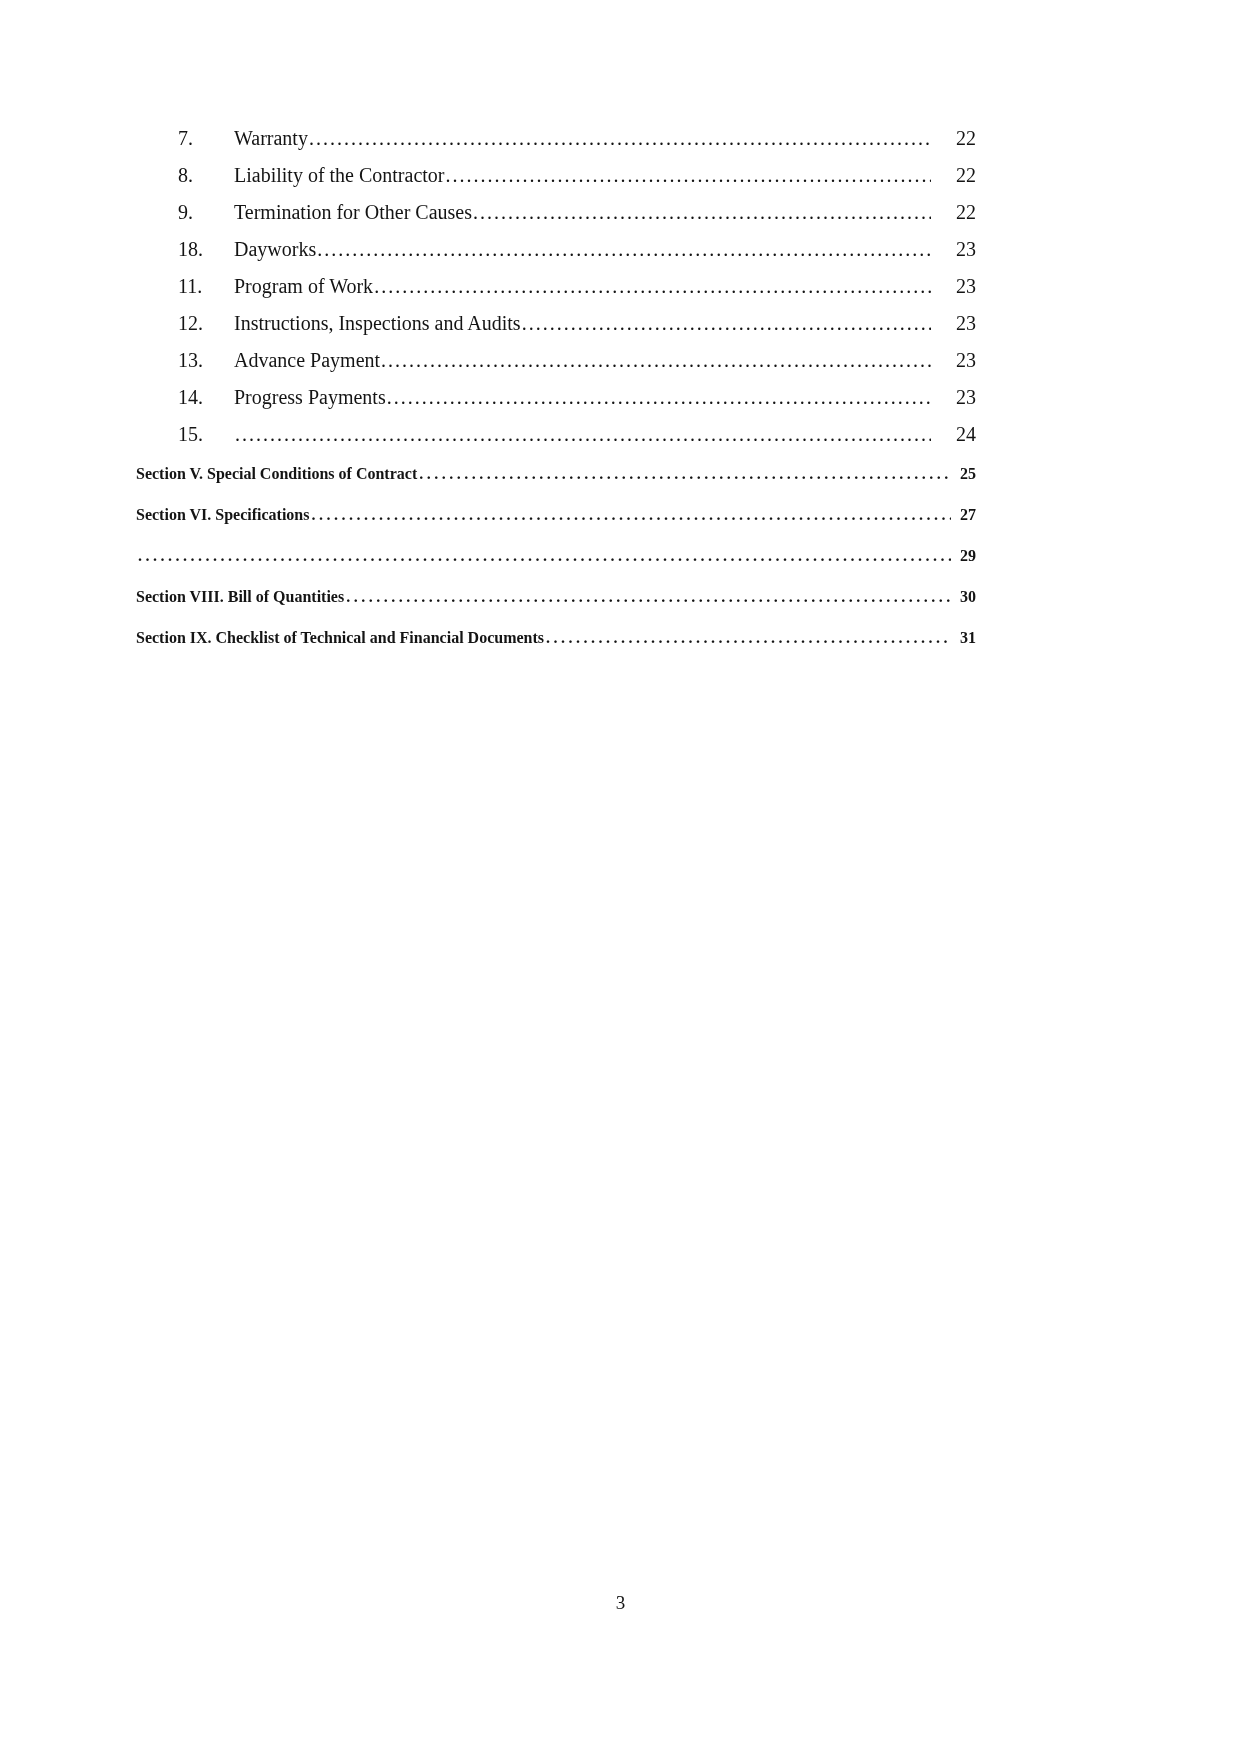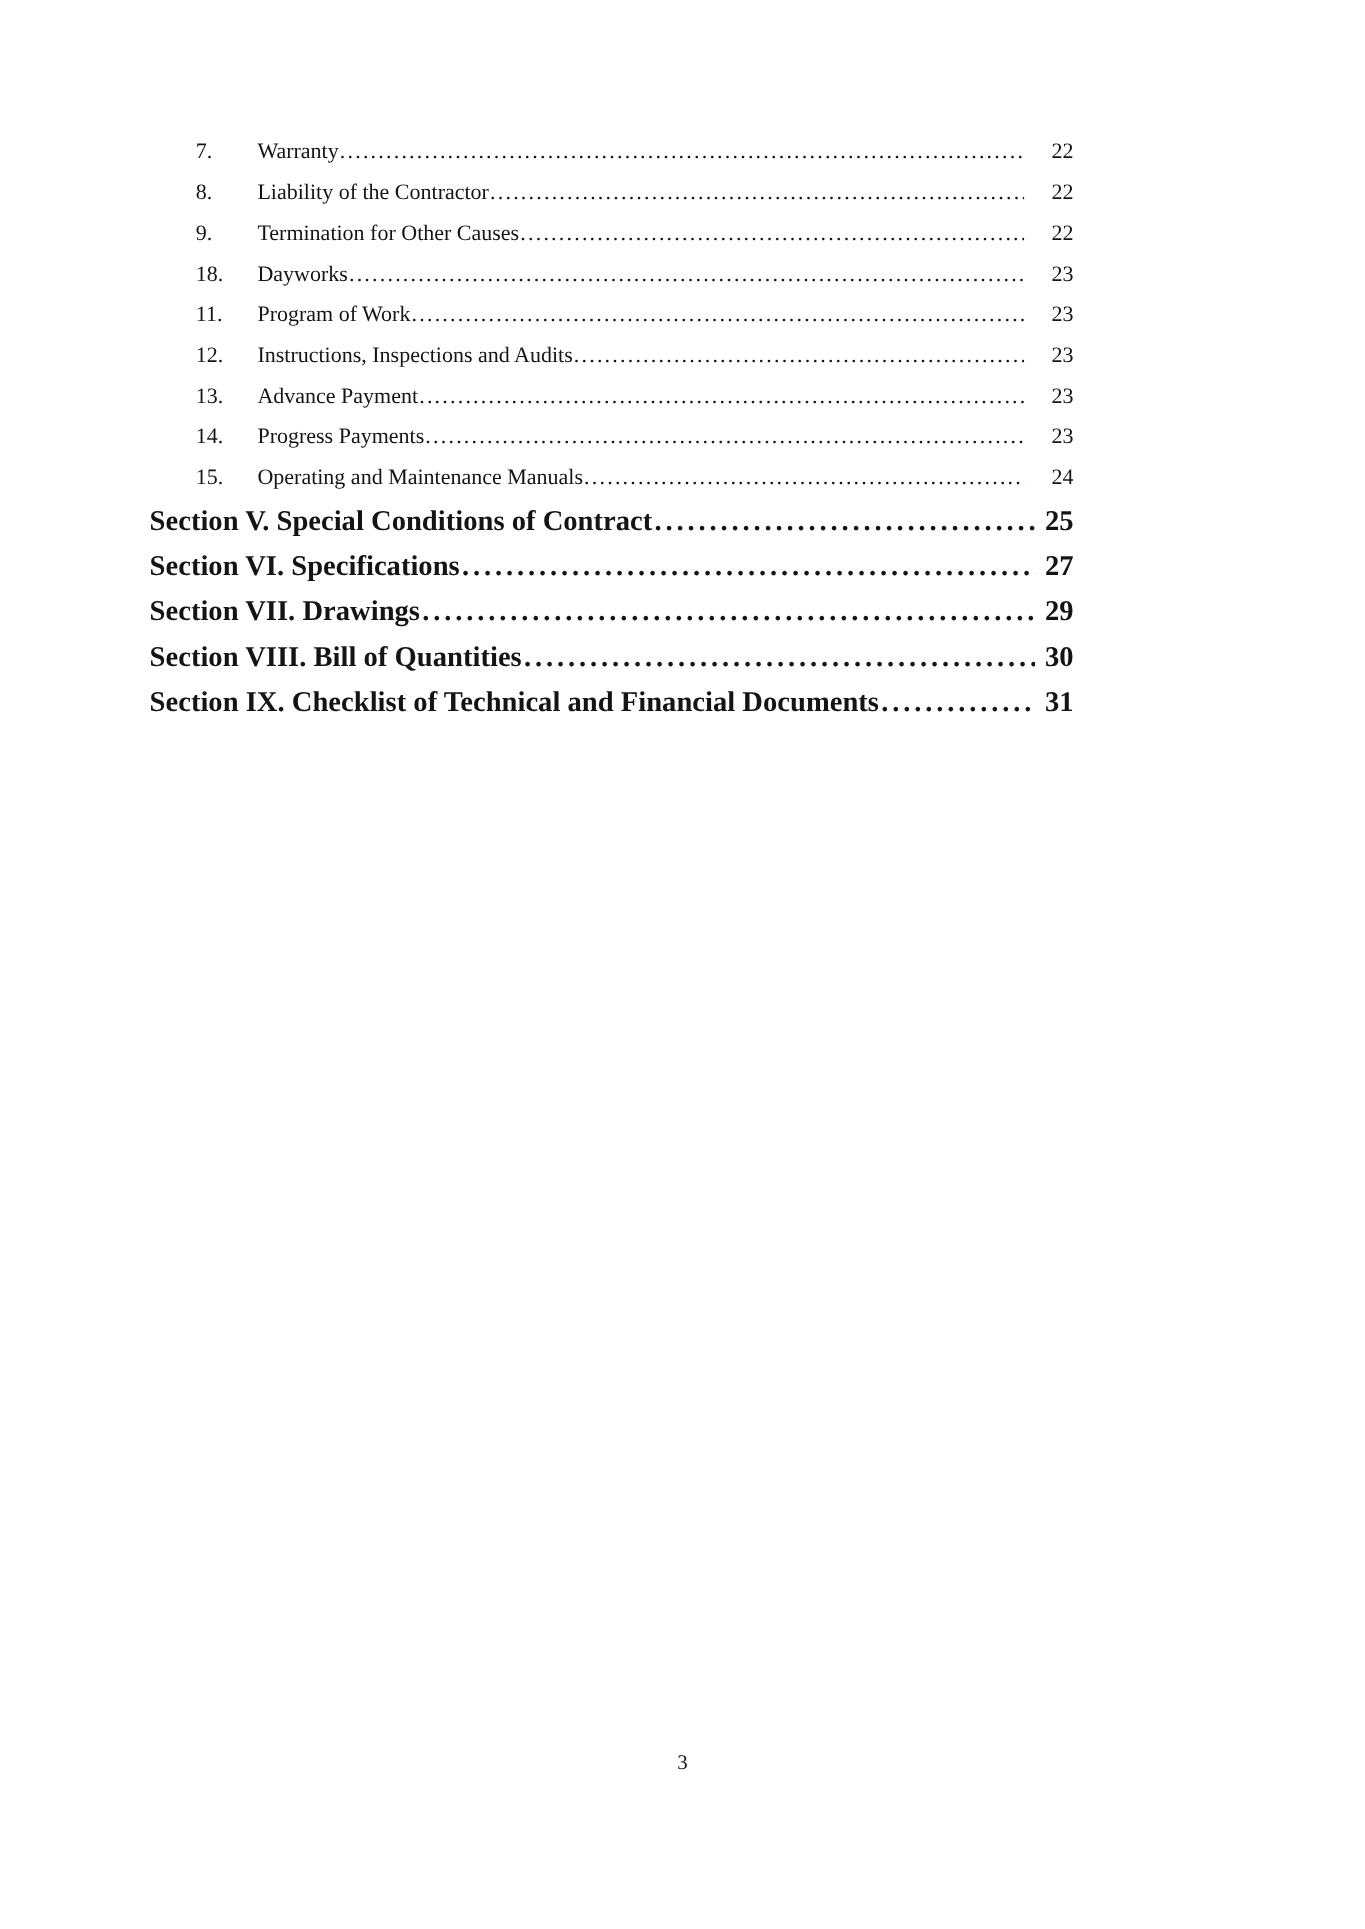--- a/index.html
+++ b/index.html
@@ -52,21 +52,21 @@
   .row.item .dots { letter-spacing: 2px; margin: 0 1px; }
   .dots::after {
     content: "........................................................................................................................................................................................................................................";
   }
   .pagenum {
     flex: 0 0 auto;
     white-space: nowrap;
     margin-left: 24px;
   }
   .row.section {
-    font-size: 26px;
+    font-size: 16px;
     font-weight: bold;
     line-height: 41px;
     height: 41px;
   }
   .row.section .dots { letter-spacing: 3.5px; margin: 0 2px; }
   .row.section .pagenum { margin-left: 7px; }
   .footer {
     position: absolute;
     top: 1588px;
     left: 0;
@@ -133,39 +133,37 @@
 
     <div class="row item">
       <span class="num">14.</span>
       <span class="title">Progress Payments</span>
       <span class="dots"></span>
       <span class="pagenum">23</span>
     </div>
 
     <div class="row item">
       <span class="num">15.</span>
-      <span class="title">Operating and Maintenance Manuals</span>
       <span class="dots"></span>
       <span class="pagenum">24</span>
     </div>
 
     <div class="row section">
       <span class="title">Section V. Special Conditions of Contract</span>
       <span class="dots"></span>
       <span class="pagenum">25</span>
     </div>
 
     <div class="row section">
       <span class="title">Section VI. Specifications</span>
       <span class="dots"></span>
       <span class="pagenum">27</span>
     </div>
 
     <div class="row section">
-      <span class="title">Section VII. Drawings</span>
       <span class="dots"></span>
       <span class="pagenum">29</span>
     </div>
 
     <div class="row section">
       <span class="title">Section VIII. Bill of Quantities</span>
       <span class="dots"></span>
       <span class="pagenum">30</span>
     </div>
 

